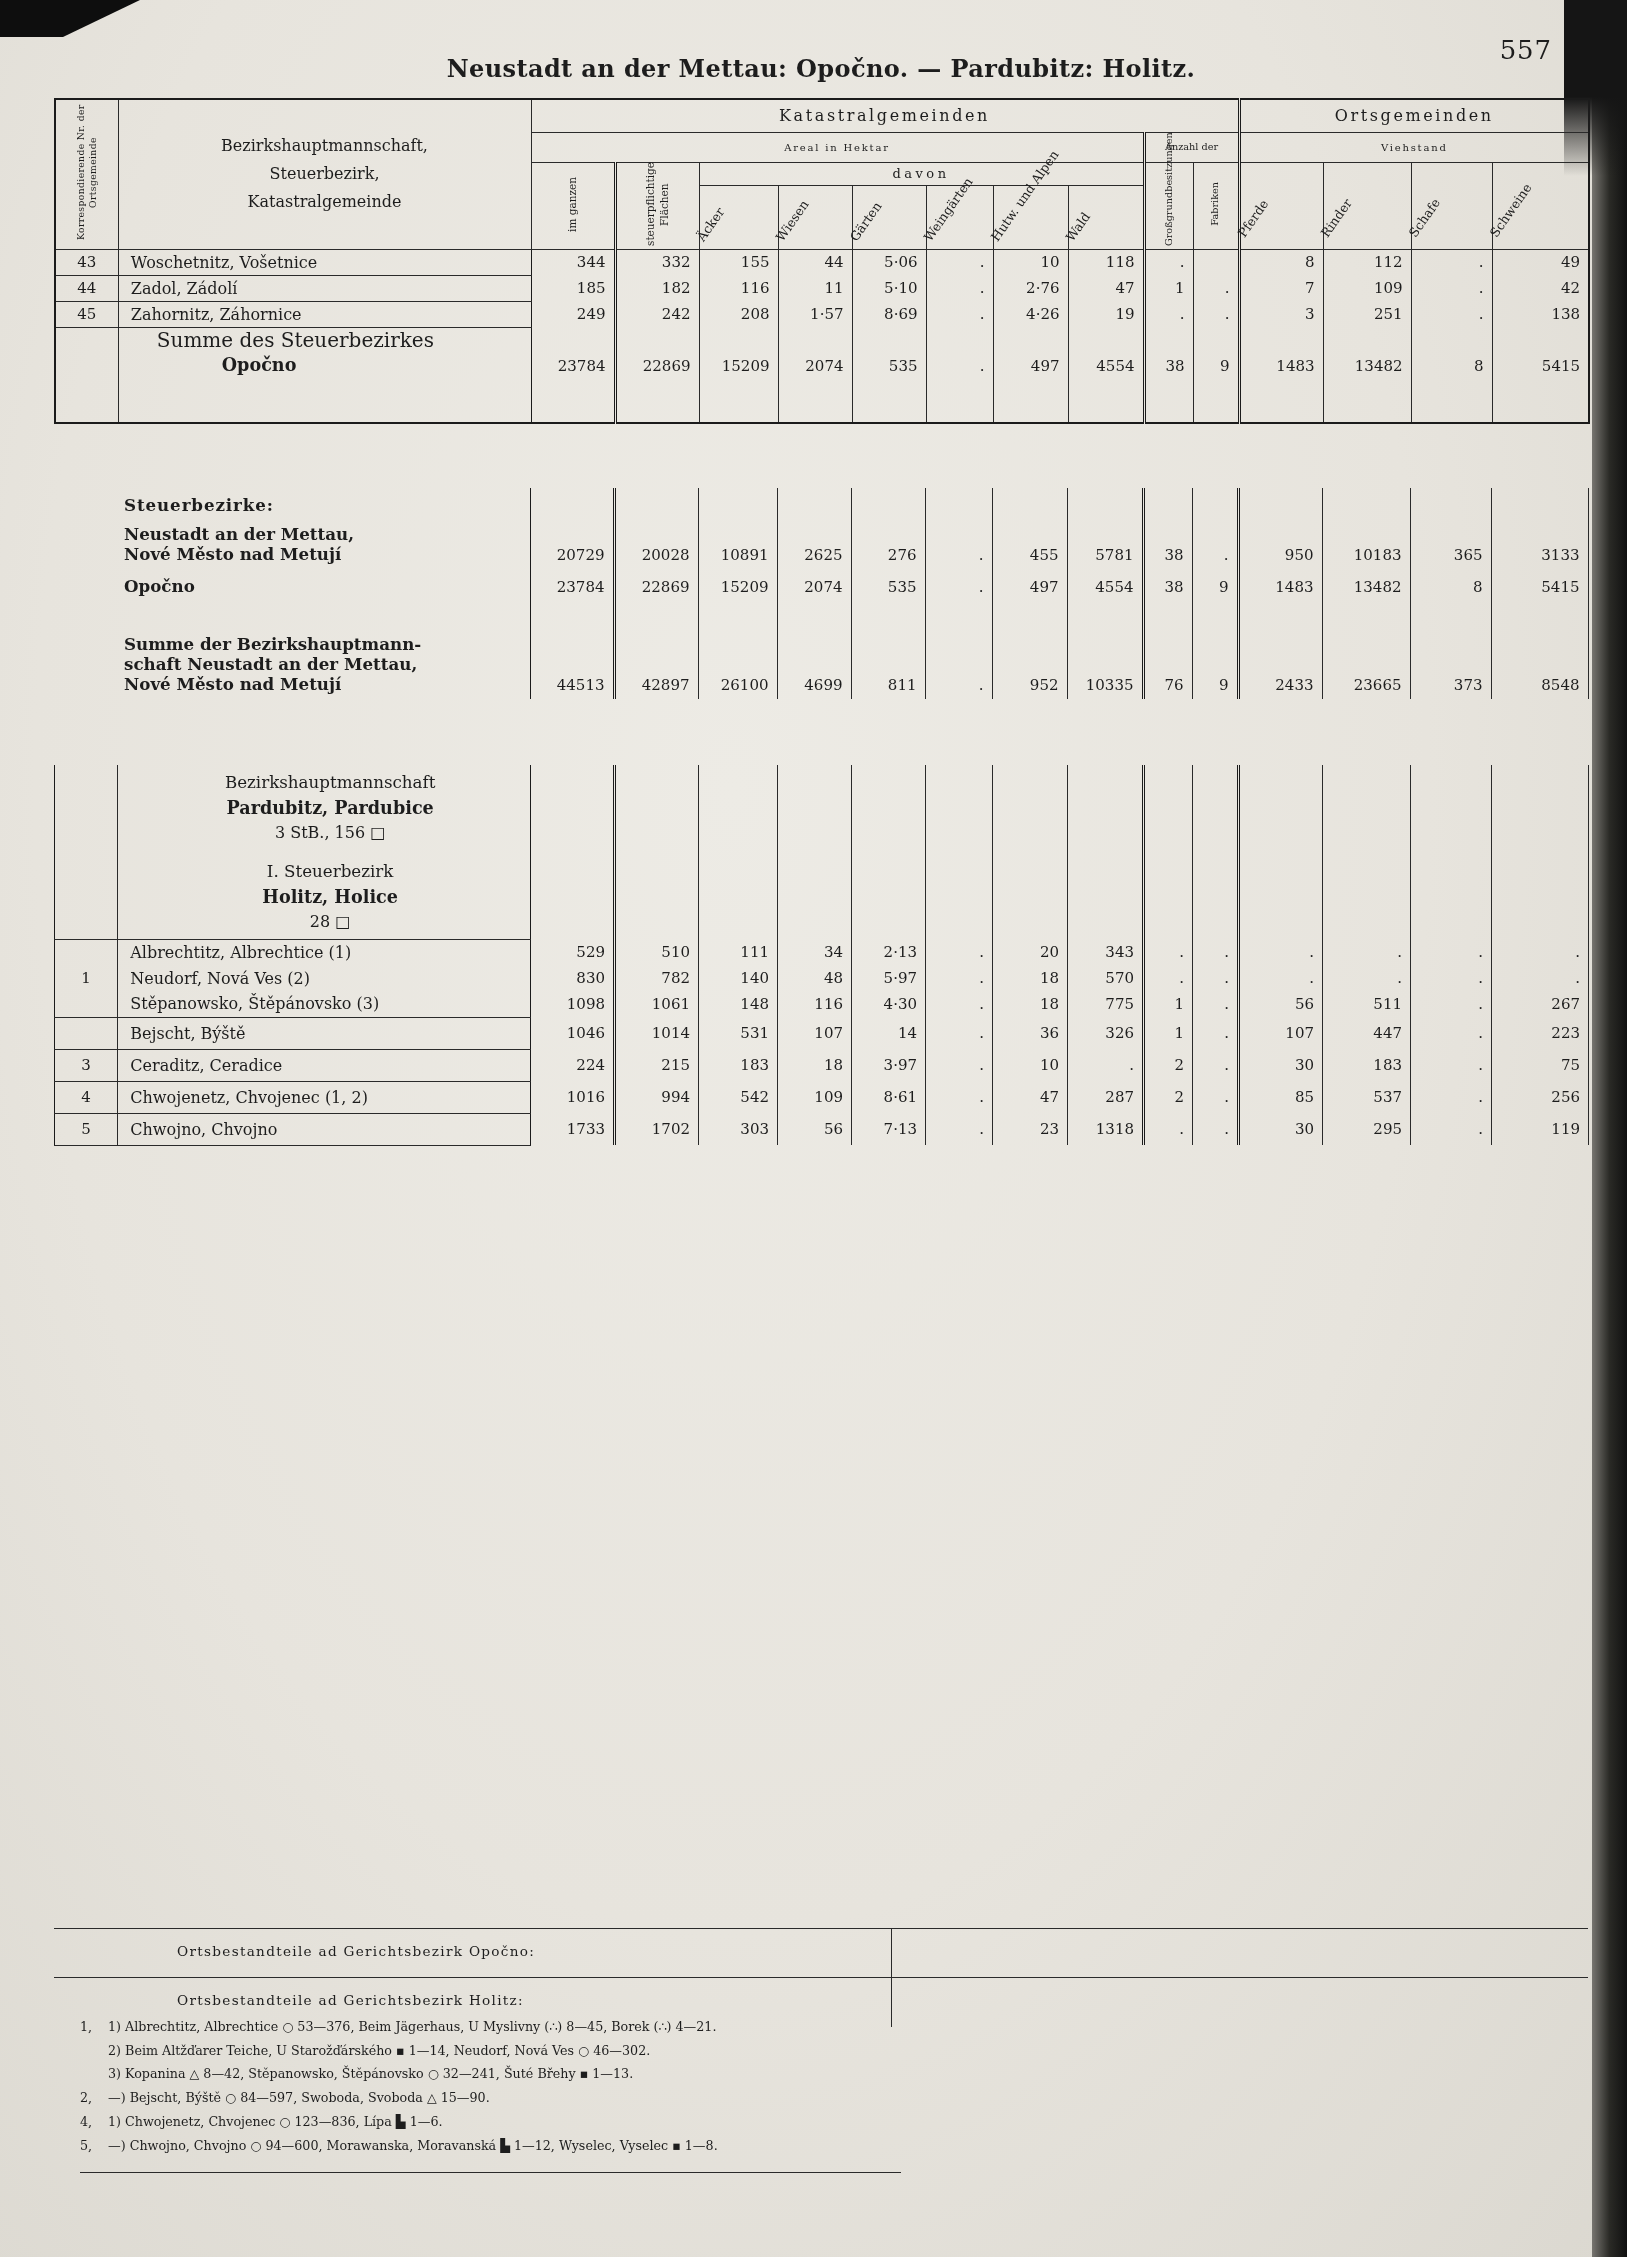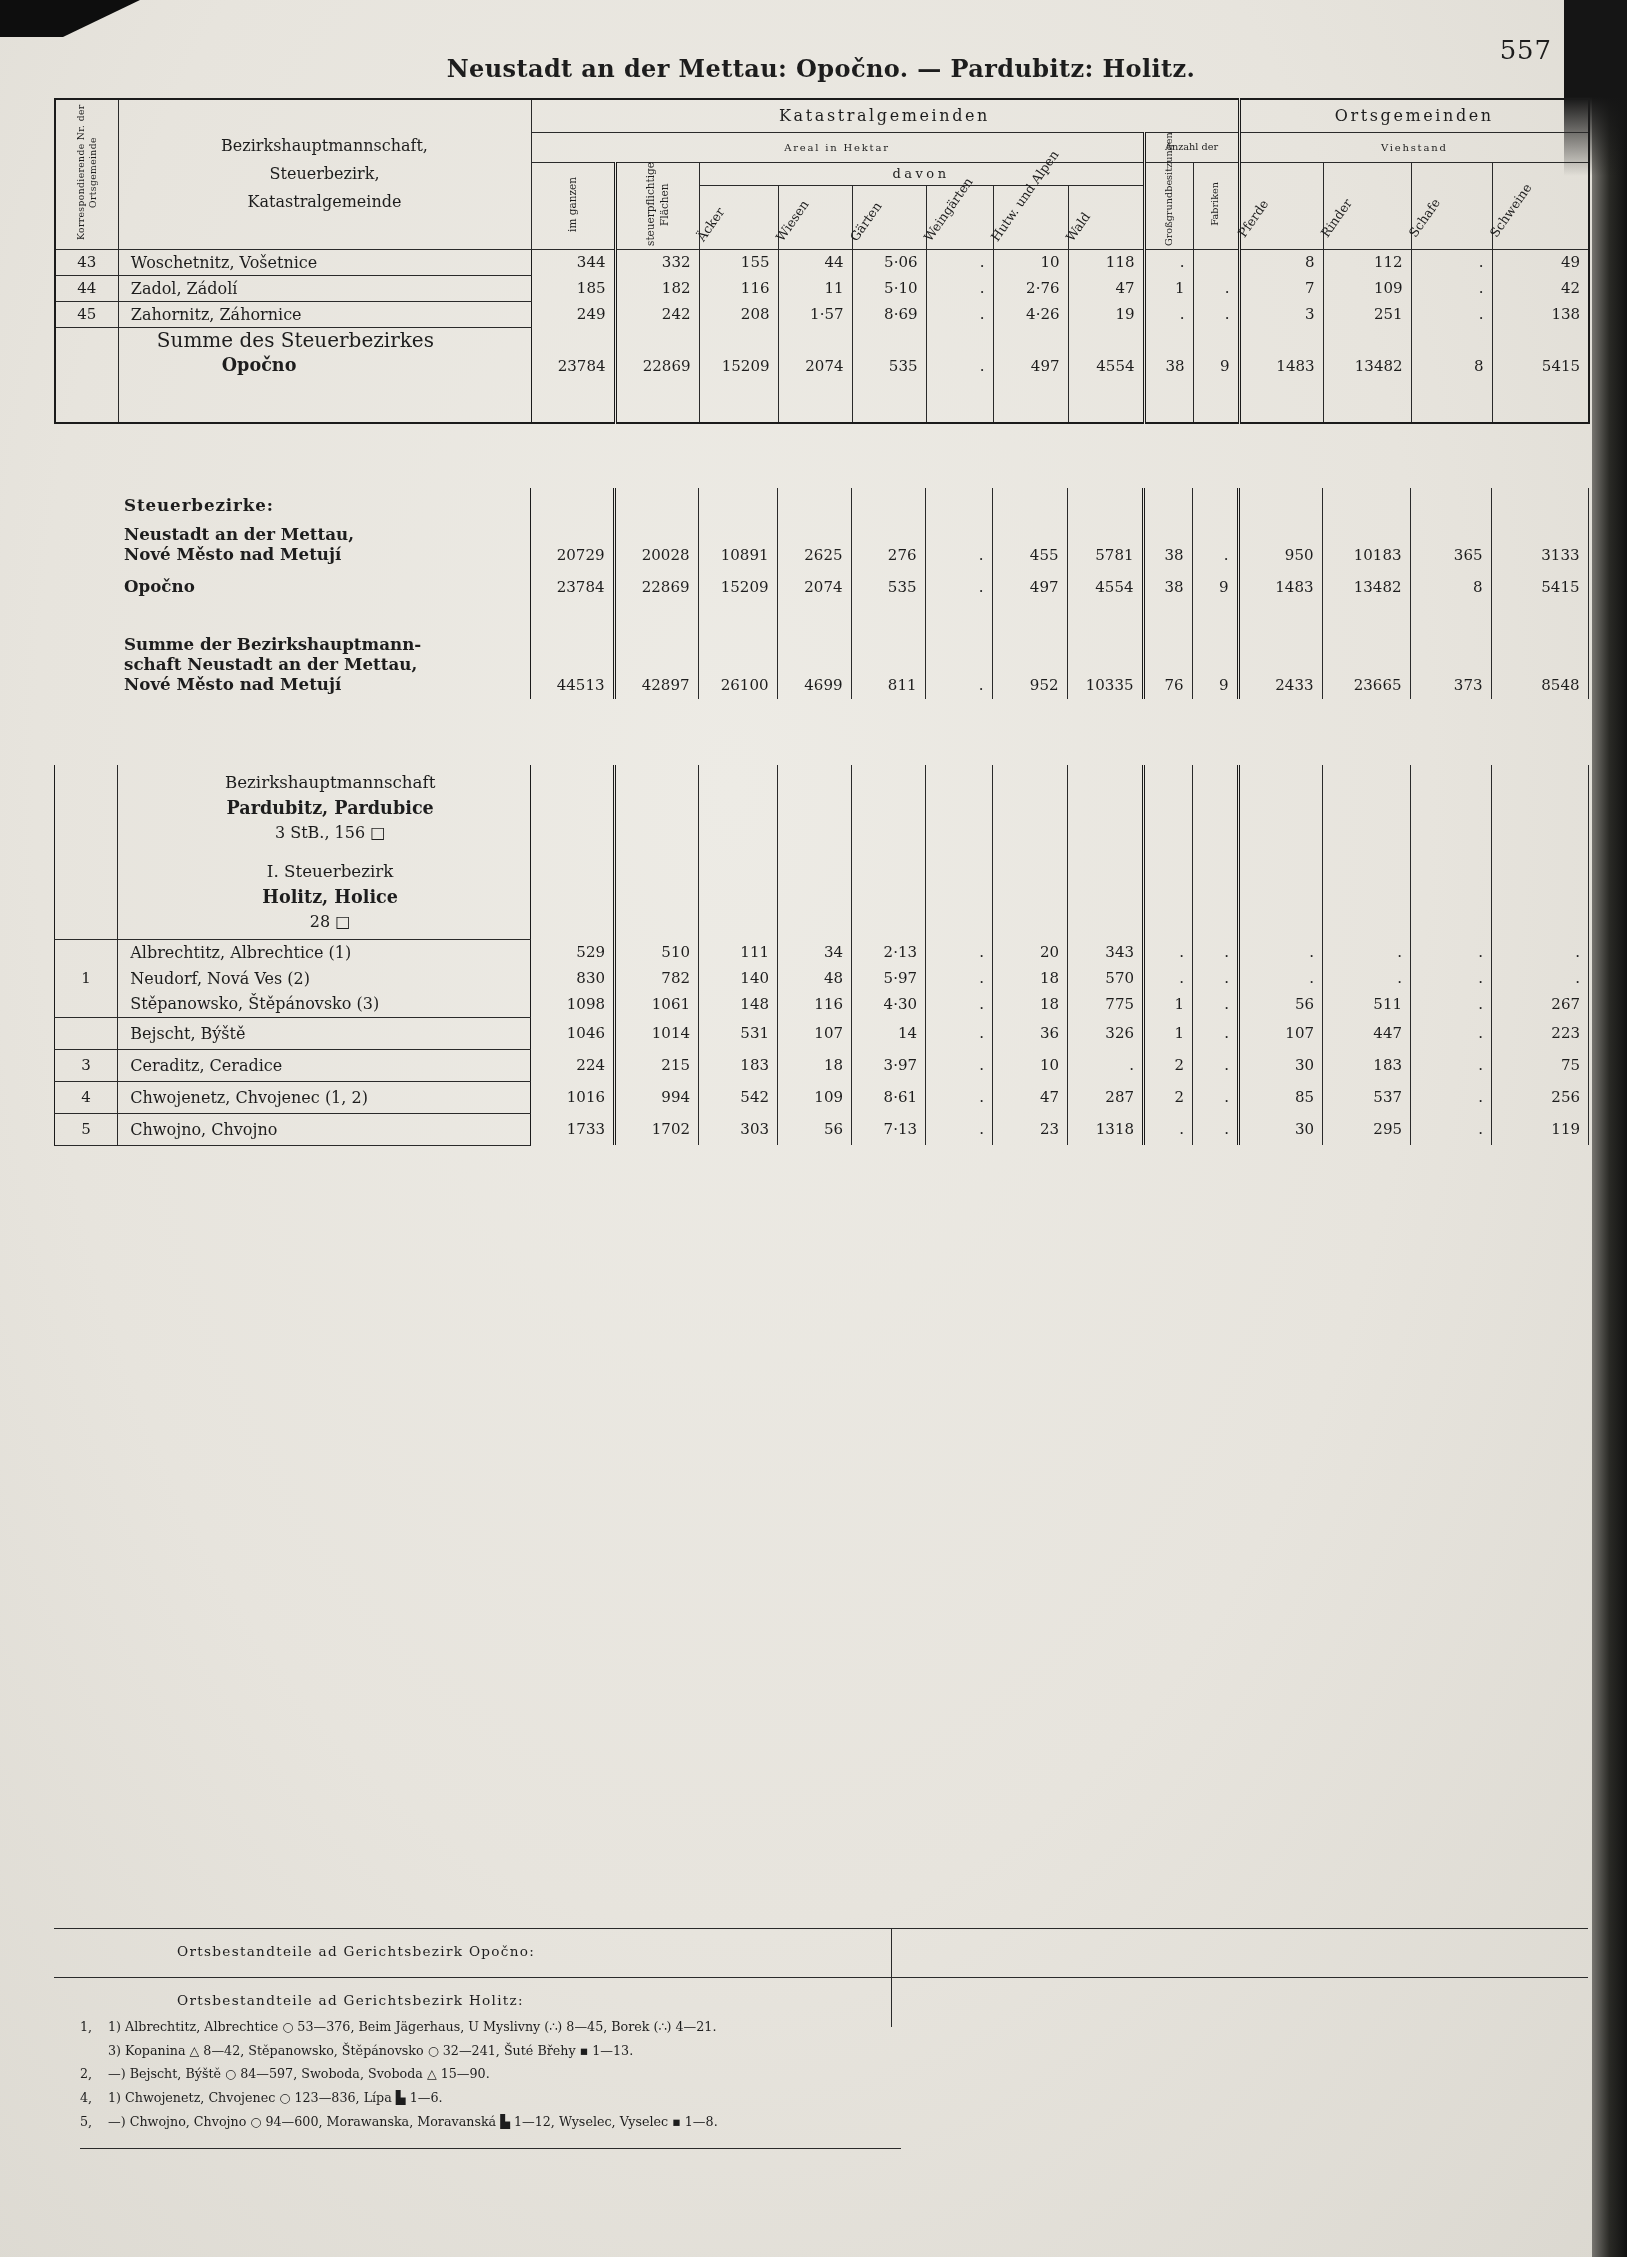--- a/index.html
+++ b/index.html
@@ -596,20 +596,24 @@
     <div class="fn-head">Ortsbestandteile ad Gerichtsbezirk Opočno:</div>
     <div class="rule rule-mid"></div>
     <div class="fn-head">Ortsbestandteile ad Gerichtsbezirk Holitz:</div>
     <div class="fn-holitz">
       <div class="fn-line">
         <span class="fn-nr">1,</span>
         <span class="fn-text">1) Albrechtitz, Albrechtice ○ 53—376, Beim Jägerhaus, U Myslivny (∴) 8—45, Borek (∴) 4—21.</span>
       </div>
       <div class="fn-line">
         <span class="fn-nr"></span>
+        <span class="fn-text">2) Beim Altžďarer Teiche, U Starožďárského ▪ 1—14, Neudorf, Nová Ves ○ 46—302.</span>
+      </div>
+      <div class="fn-line">
+        <span class="fn-nr"></span>
         <span class="fn-text">3) Kopanina △ 8—42, Stěpanowsko, Štěpánovsko ○ 32—241, Šuté Břehy ▪ 1—13.</span>
       </div>
       <div class="fn-line">
         <span class="fn-nr">2,</span>
         <span class="fn-text">—) Bejscht, Býště ○ 84—597, Swoboda, Svoboda △ 15—90.</span>
       </div>
       <div class="fn-line">
         <span class="fn-nr">4,</span>
         <span class="fn-text">1) Chwojenetz, Chvojenec ○ 123—836, Lípa ▙ 1—6.</span>
       </div>

